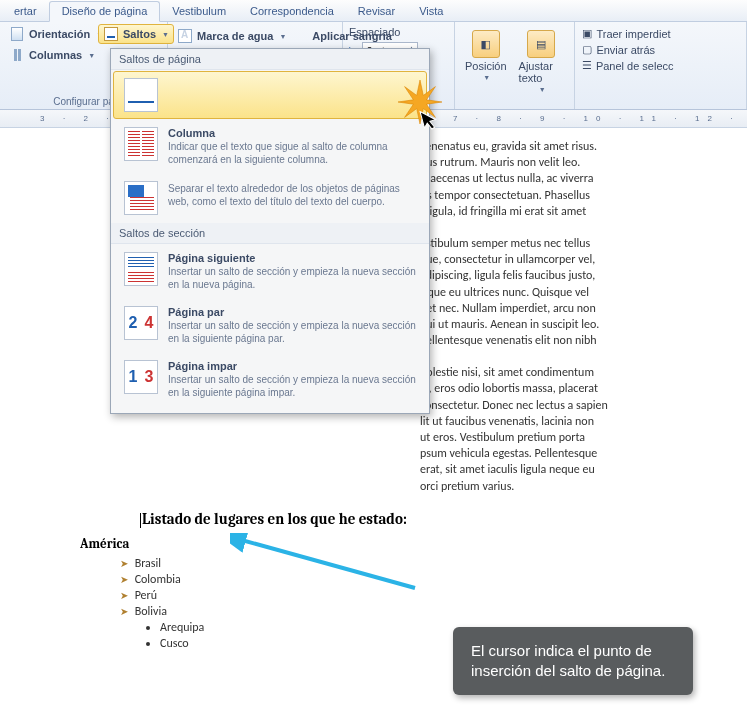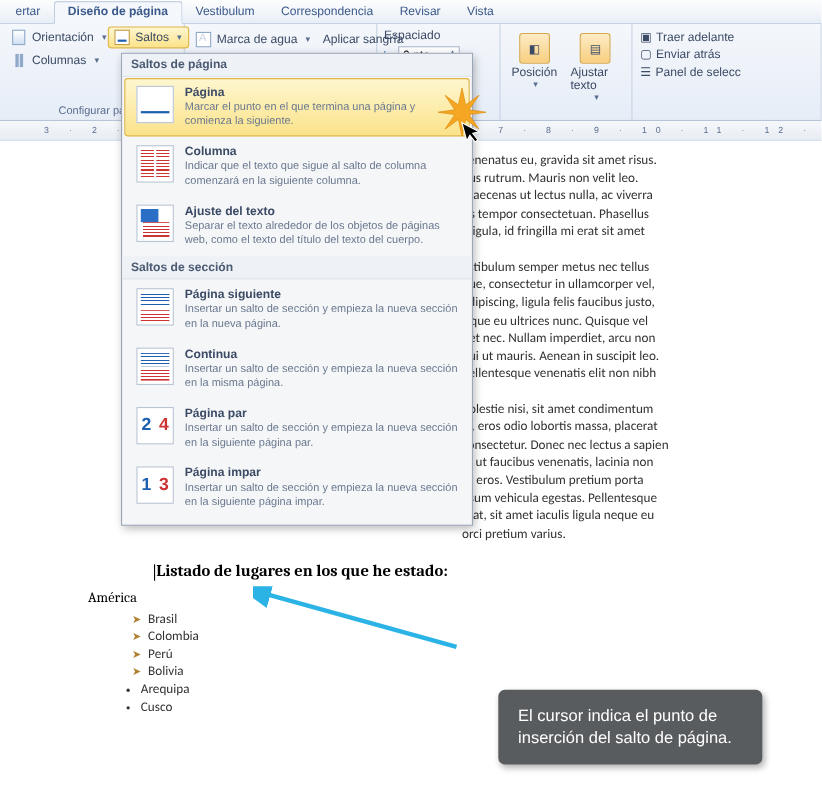--- a/index.html
+++ b/index.html
@@ -27,21 +27,20 @@
     color: #3b5a8b;
     cursor: pointer;
   }
   .tab.active {
     background: #f4f7fb;
     border: 1px solid #c0cde0;
     border-bottom: 1px solid #f4f7fb;
     border-radius: 3px 3px 0 0;
     color: #3b5a8b;
     margin-bottom: -1px;
-    font-weight: bold;
   }
   
   .ribbon {
     background: linear-gradient(#f4f7fb, #e6edf7);
     border-bottom: 1px solid #b6c4da;
     display: flex;
     height: 88px;
     font-size: 11px;
   }
   .ribbon-group {
@@ -63,20 +62,21 @@
   .rbtn {
     display: flex;
     align-items: center;
     gap: 4px;
     padding: 2px 4px;
     color: #3b4a65;
     border: 1px solid transparent;
     border-radius: 3px;
     white-space: nowrap;
     cursor: pointer;
+    font-weight: bold;
   }
   .rbtn.small { height: 20px; }
   .rbtn.highlight {
     background: linear-gradient(#fef6cf, #fbe38a);
     border: 1px solid #e0b43e;
   }
   .dd-arrow { font-size: 7px; color: #5a6e8f; margin-left: 2px; }
   .icon16 { width: 16px; height: 16px; display: inline-flex; align-items: center; justify-content: center; }
   .icon-orient { background: linear-gradient(#fff,#cfe0f2); border:1px solid #8ea9c9; width:12px;height:14px; }
   .icon-size { border:1px solid #8ea9c9; width:10px;height:14px; background:#fff; }
@@ -119,43 +119,43 @@
     background:#fff;
     padding: 10px 30px 20px 60px;
     font-family: Calibri, sans-serif;
     font-size: 12px;
     color:#333;
     position:relative;
     height: 590px;
   }
   .lorem { line-height:1.35; margin-bottom: 16px; white-space: pre-line; text-align:left; padding-left:360px;}
   .heading { font-family: Cambria, Georgia, serif; font-weight:bold; font-size:15px; margin: 14px 0 8px 80px; color:#000;}
-  .subhead { font-family: Cambria, Georgia, serif; font-weight:normal; font-size:13px; color:#000; margin-left:20px; margin-bottom:4px;}
+  .subhead { font-family: Cambria, Georgia, serif; font-weight:bold; font-size:13px; color:#000; margin-left:20px; margin-bottom:4px;}
   ul.places { list-style:none; margin-left:60px; }
   ul.places li::before { content:"➤ "; color:#b08030; font-size:10px; margin-right:4px;}
   ul.places li { padding:1px 0; color:#333; font-size:12px;}
-  ul.sub { list-style: disc; margin-left: 68px;}
+  ul.sub { list-style: disc; margin-left: 100px;}
   ul.sub li { padding:1px 0; color:#333; font-size:12px;}
   ul.sub li::before { content:""; }
 
   
   .breaks-menu {
     position:absolute;
     top: 48px; left: 110px;
     width: 320px;
     background:#f5f6f7;
     border:1px solid #9ba7b7;
     box-shadow: 2px 3px 8px rgba(0,0,0,0.3);
     z-index: 50;
     padding-bottom:6px;
   }
   .menu-section-title {
     background:#eef1f5;
     padding:4px 8px;
-    font-weight:bold;
+    font-weight:normal;
     color:#4a5a73;
     font-size:11px;
     border-bottom:1px solid #dfe5ed;
   }
   .menu-item {
     display:flex; gap:10px; padding:6px 10px; align-items:flex-start;
     border:1px solid transparent; margin:1px 2px;
   }
   .menu-item.highlight {
     background: linear-gradient(#fef6cf, #fbe38a);
@@ -256,21 +256,21 @@
             <span class="icon-breaks"></span>
           </span>
         <span>Saltos</span>
         <span class="dd-arrow">▼</span>
       </div>
     </div>
     <div class="ribbon-group-label">Configurar pá</div>
   </div>
 
   <div class="ribbon-group" style="width:175px;padding-top:4px">
-    <div style="display:flex;">
+    <div style="display:flex;gap:16px">
       <div class="rbtn small">
         <span class="icon16">
             <span class="icon-watermark"></span>
           </span>
         <span>Marca de agua</span>
         <span class="dd-arrow">▼</span>
       </div>
       <div class="rbtn small">
         <span>Aplicar sangría</span>
       </div>
@@ -305,21 +305,21 @@
       <div class="bicon">▤</div>
       <span>Ajustar texto</span>
       <span class="dd-arrow">▼</span>
     </div>
   </div>
 
   <div class="ribbon-group" style="flex:1;padding-top:4px">
     <div class="stack-small">
       <div class="rt-item">
         <span>▣</span>
-        <span>Traer adelante</span>
+        <span>Traer imperdiet</span>
       </div>
       <div class="rt-item">
         <span>▢</span>
         <span>Enviar atrás</span>
       </div>
       <div class="rt-item">
         <span>☰</span>
         <span>Panel de selecc</span>
       </div>
     </div>
@@ -364,62 +364,50 @@
     <li>Arequipa</li>
     <li>Cusco</li>
   </ul>
 </div>
 
 <div class="breaks-menu">
   <div class="menu-section-title">Saltos de página</div>
 
   <div class="menu-item highlight">
     <div class="micon page"></div>
-    <div class="mtxt">
-      <div class="mtitle">Página</div>
-      <div class="mdesc">Marcar el punto en el que termina una página y comienza la siguiente.</div>
-    </div>
   </div>
 
   <div class="menu-item">
     <div class="micon col">
         <span></span>
         <span></span>
       </div>
     <div class="mtxt">
       <div class="mtitle">Columna</div>
       <div class="mdesc">Indicar que el texto que sigue al salto de columna comenzará en la siguiente columna.</div>
     </div>
   </div>
 
   <div class="menu-item">
     <div class="micon wrap"></div>
     <div class="mtxt">
-      <div class="mtitle">Ajuste del texto</div>
       <div class="mdesc">Separar el texto alrededor de los objetos de páginas web, como el texto del título del texto del cuerpo.</div>
     </div>
   </div>
 
   <div class="menu-section-title">Saltos de sección</div>
 
   <div class="menu-item">
     <div class="micon next"></div>
     <div class="mtxt">
       <div class="mtitle">Página siguiente</div>
       <div class="mdesc">Insertar un salto de sección y empieza la nueva sección en la nueva página.</div>
     </div>
   </div>
 
-  <div class="menu-item">
-    <div class="micon next"></div>
-    <div class="mtxt">
-      <div class="mtitle">Continua</div>
-      <div class="mdesc">Insertar un salto de sección y empieza la nueva sección en la misma página.</div>
-    </div>
-  </div>
 
   <div class="menu-item">
     <div class="micon num">
         <span style="color:#1f5fb0">2</span>
         <span style="color:#c33">4</span>
       </div>
     <div class="mtxt">
       <div class="mtitle">Página par</div>
       <div class="mdesc">Insertar un salto de sección y empieza la nueva sección en la siguiente página par.</div>
     </div>

